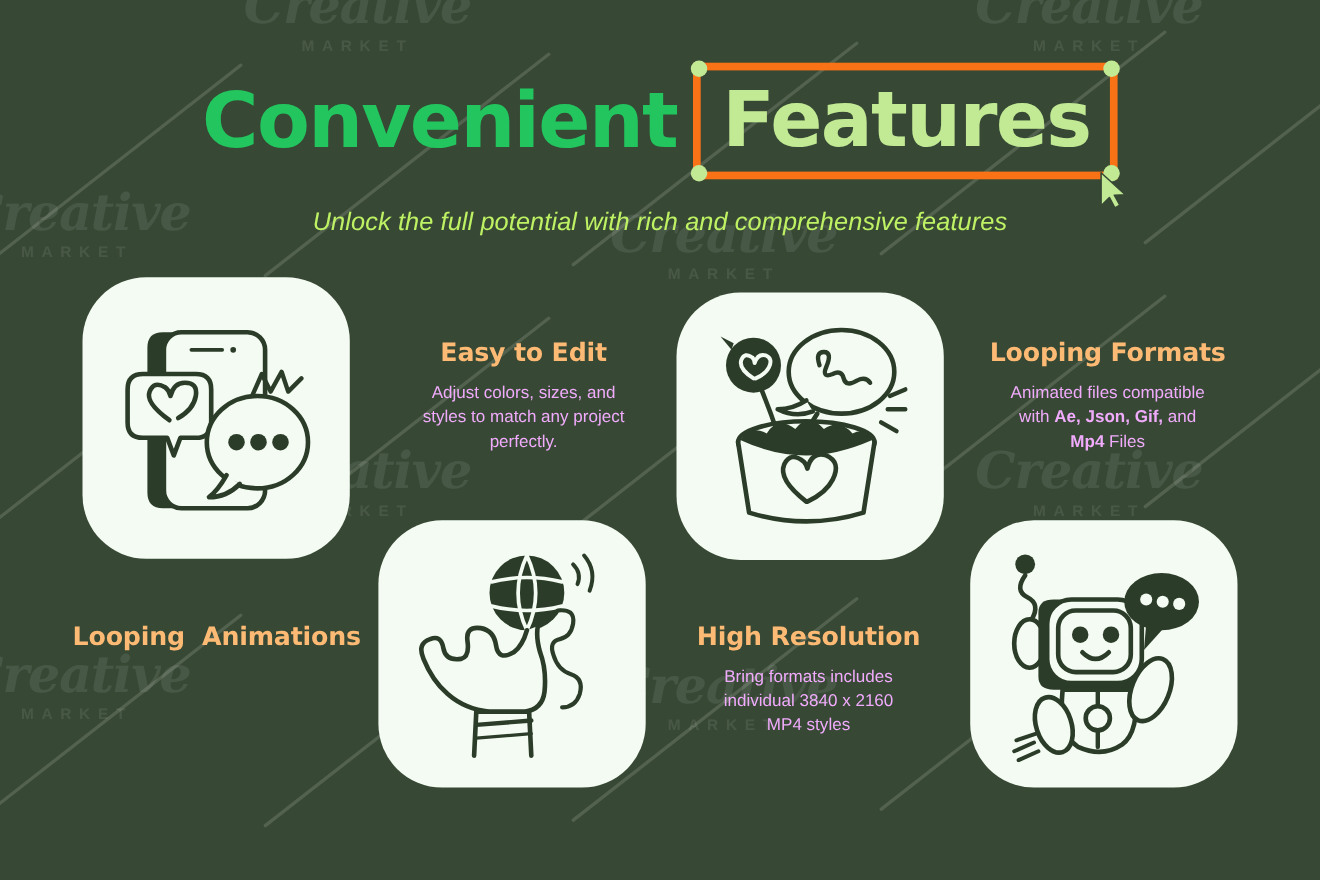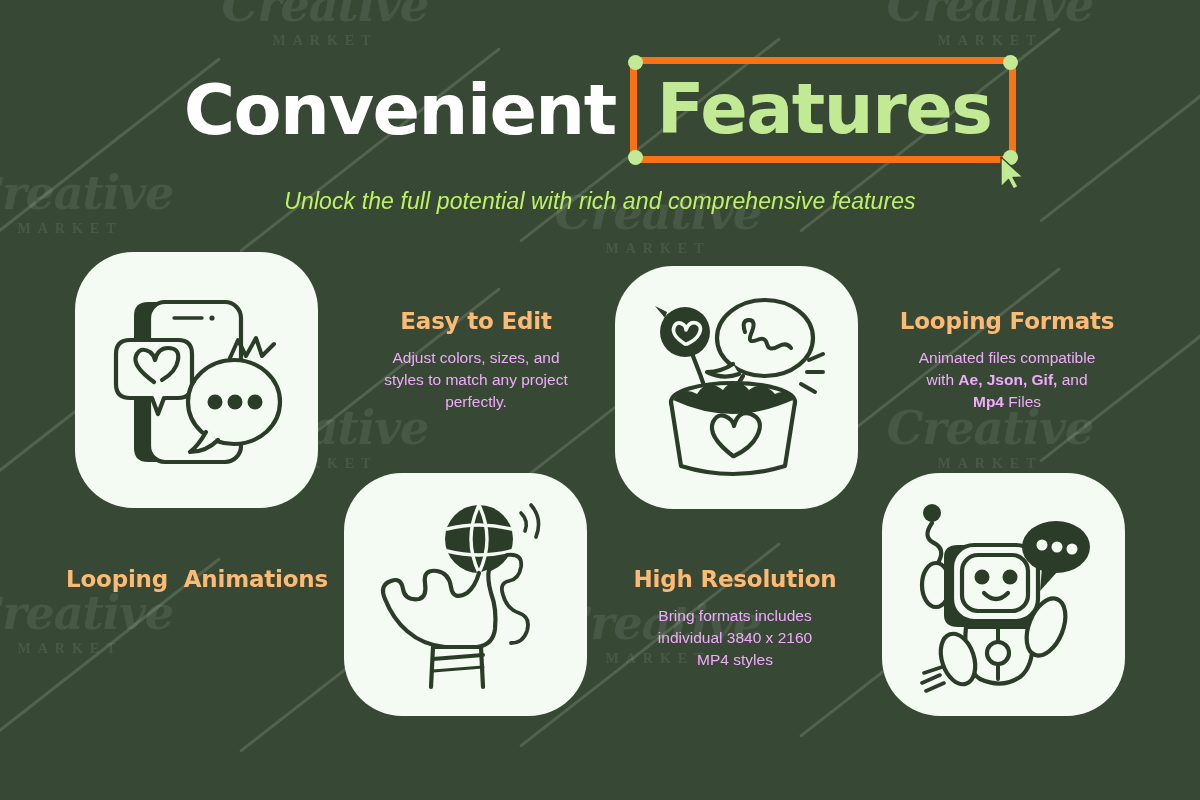--- a/index.html
+++ b/index.html
@@ -40,21 +40,21 @@
     display: block;
     font-family: "DejaVu Serif", serif;
     font-style: italic;
     font-weight: 700;
     font-size: 46px;
     line-height: 1;
     letter-spacing: -1px;
   }
   .wm-badge .wm-mark {
     display: block;
-    font-family: Liberation Serif, serif;
+    font-family: Liberation Sans, sans-serif;
     font-size: 14px;
     font-weight: 700;
     letter-spacing: 7px;
     margin-top: 5px;
   }
 
   
   .header {
     position: absolute;
     left: 0; right: 0; top: 58px;
@@ -66,21 +66,21 @@
     align-items: center;
     justify-content: center;
     gap: 14px;
     height: 104px;
   }
   .title-plain {
     font-family: "DejaVu Sans", sans-serif;
     font-weight: 700;
     font-size: 70px;
     letter-spacing: -1.5px;
-    color: #ffffff;
+    color: #22c55e;
     line-height: 1;
   }
   .selection {
     position: relative;
     padding: 10px 18px 12px 20px;
     border: 7px solid #f97316;
   }
   .title-accent {
     font-family: "DejaVu Sans", sans-serif;
     font-weight: 700;

